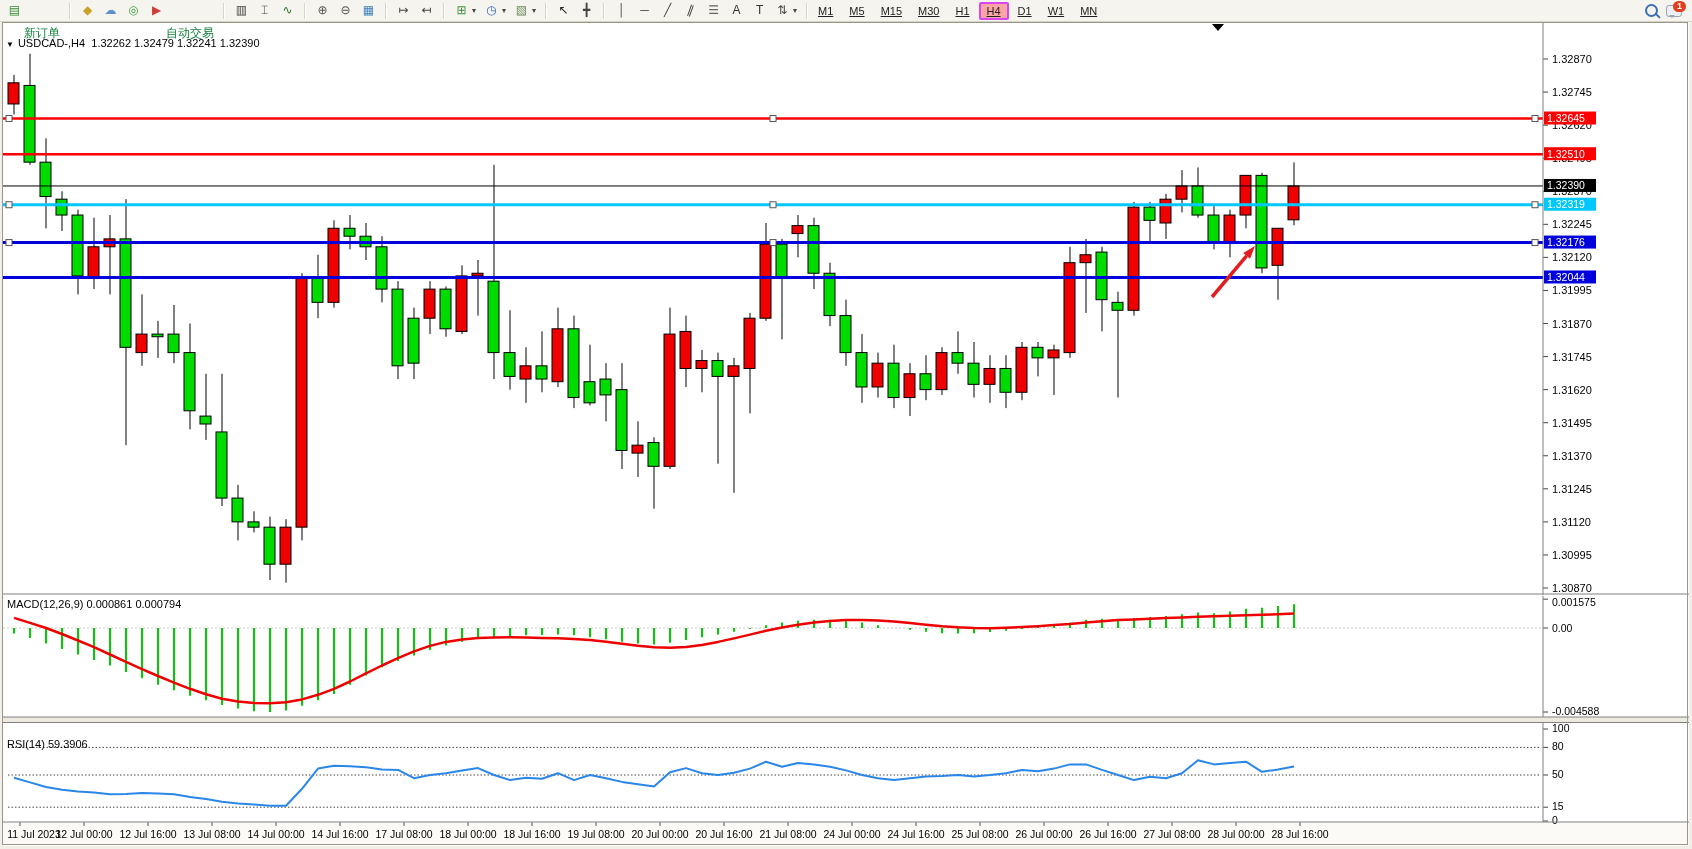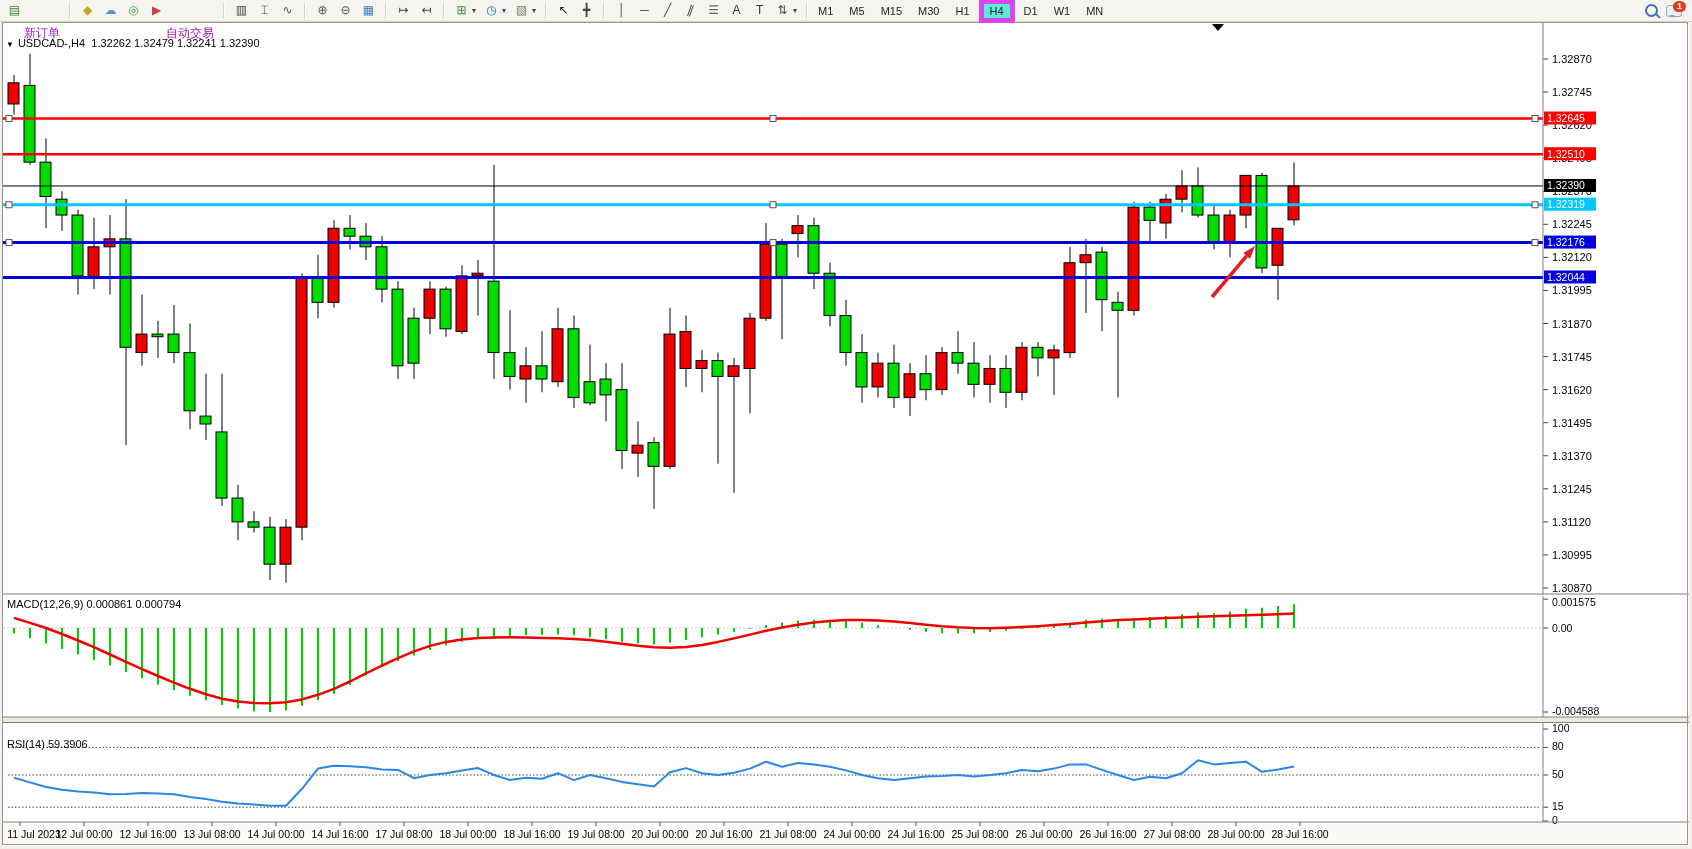--- a/index.html
+++ b/index.html
@@ -5,24 +5,24 @@
   html,body{margin:0;padding:0;background:#f2efe8;font-family:"Liberation Sans",sans-serif;}
   #app{position:relative;width:1692px;height:849px;overflow:hidden;background:#f2efe8;}
   
   .toolbar{position:absolute;top:0;left:0;width:1692px;height:21px;background:#f6f4ee;
            border-bottom:1px solid #d6d2c6;display:flex;align-items:center;font-size:12px;z-index:5;}
   .tgroup{display:flex;align-items:center;height:21px;padding:0 3px;}
   .sep{width:1px;height:16px;background:#d8d4c8;margin:0 2px;border-right:1px solid #fff;}
   .tbtn{display:flex;align-items:center;gap:2px;padding:1px 3px;border:1px solid transparent;
         border-radius:2px;cursor:default;white-space:nowrap;}
   .tbi{display:inline-block;width:15px;text-align:center;font-size:12px;line-height:15px;}
-  .tlabel{font-size:12px;color:#a21caf;margin-top:45px;}
+  .tlabel{font-size:12px;color:#15803d;margin-top:45px;}
   .caret{font-size:8px;color:#444;margin-left:1px;}
-  .tf{padding:1px 6px;font-size:11px;color:#222;border:1px solid transparent;margin:0 1px;}
-  .tf.active{background:#5eead4;border:5px solid #d946ef;border-radius:2px;}
+  .tf{padding:1px 6px;font-size:11px;color:#222;border:1px solid transparent;margin:0 1px;text-decoration:underline;}
+  .tf.active{background:#fca5a5;border:2px solid #d946ef;border-radius:2px;}
   .tb-right{margin-left:auto;display:flex;align-items:center;gap:8px;padding-right:10px;}
   .mag{position:relative;width:9px;height:9px;border:2px solid #3b6fb5;border-radius:50%;}
   .mag::after{content:"";position:absolute;left:8px;top:9px;width:6px;height:2px;background:#3b6fb5;
               transform:rotate(45deg);border-radius:1px;}
   .chat{position:relative;width:14px;height:10px;background:#eceff4;border:1px solid #9aa4b5;border-radius:3px;}
   .chat::after{content:"";position:absolute;left:2px;top:9px;border:3px solid transparent;border-top-color:#9aa4b5;}
   .badge{position:absolute;left:6px;top:-5px;min-width:11px;height:11px;background:#e03c1e;color:#fff;
          font-size:9px;font-weight:bold;border-radius:6px;text-align:center;line-height:11px;padding:0 1px;}
   
   .pane-label{position:absolute;font-size:11px;color:#000;z-index:3;white-space:nowrap;}

